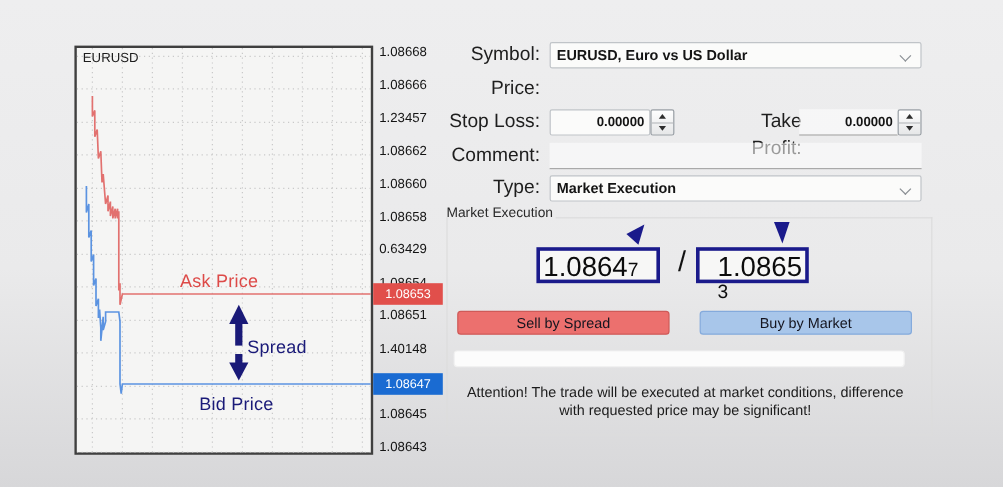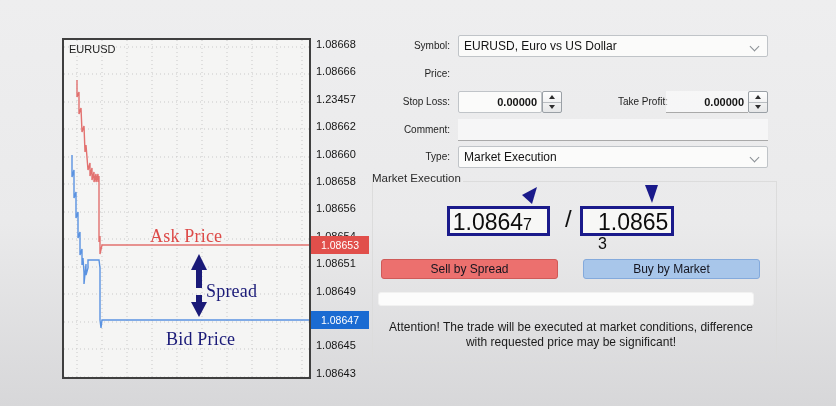--- a/index.html
+++ b/index.html
@@ -5,39 +5,39 @@
   html,body{margin:0;padding:0;}
   body{width:836px;height:406px;overflow:hidden;font-family:"Liberation Sans",sans-serif;}
   #stage{position:relative;width:836px;height:406px;
     background:linear-gradient(180deg,#eeeeef 0%,#eaeaeb 55%,#d7d7d9 100%);}
 
   
   #plot{position:absolute;left:62px;top:38px;width:245px;height:337px;
     background:#f5f5f4;border:2px solid #3f3f3f;}
   #plot svg{position:absolute;left:0;top:0;}
   .chart-symbol{position:absolute;left:5px;top:3px;font-size:11px;color:#1d1d1d;}
-  .annot{position:absolute;font-size:18px;letter-spacing:.2px;font-family:Liberation Serif, serif;}
+  .annot{position:absolute;font-size:15px;letter-spacing:.2px;}
   .annot.ask{left:150px;top:226px;color:#dd4a48;}
   .annot.spread{left:206px;top:281px;color:#1a1a78;}
   .annot.bid{left:166px;top:329px;color:#1a1a78;}
   #y-axis{position:absolute;left:316px;top:38px;height:341px;width:54px;
     display:flex;flex-direction:column;justify-content:space-between;
     font-size:11px;color:#141414;}
   #y-axis span{display:block;line-height:12px;}
   .price-tag{position:absolute;left:311px;width:58px;height:18px;
     display:flex;align-items:center;justify-content:center;
     font-size:10.5px;color:#fff;}
   .price-tag.askp{top:236px;background:#e14f4b;}
   .price-tag.bidp{top:311px;background:#1a6bd2;}
 
   
-  .flabel{position:absolute;width:80px;text-align:right;font-size:10px;
+  .flabel{position:absolute;width:80px;text-align:right;font-size:16px;
     color:#1e1e1e;line-height:22px;left:370px;}
   .field{position:absolute;height:20px;background:#fbfbfa;border:1px solid #c0c4c8;
-    border-radius:2px;font-size:12px;font-weight:normal;color:#141414;
+    border-radius:2px;font-size:12px;font-weight:bold;color:#141414;
     display:flex;align-items:center;padding:0 5px;box-sizing:border-box;height:22px;}
   .chev{position:absolute;right:9px;top:7px;width:6px;height:6px;
     border-right:1.5px solid #8a8f94;border-bottom:1.5px solid #8a8f94;
     transform:rotate(45deg);}
   input.numfield{position:absolute;height:22px;box-sizing:border-box;font-size:11px;
     font-weight:bold;color:#141414;text-align:right;padding:0 4px;
     font-family:"Liberation Sans",sans-serif;}
   .boxed{background:#fbfbfa;border:1px solid #c0c4c8;border-radius:2px;}
   .underlined{background:rgba(255,255,255,.55);border:none;border-bottom:1px solid #a9a9a9;}
   .spinner{position:absolute;width:20px;height:22px;box-sizing:border-box;
@@ -122,24 +122,24 @@
   <div class="annot spread">Spread</div>
   <div class="annot bid">Bid Price</div>
 
   <div id="y-axis">
       <span>1.08668</span>
       <span>1.08666</span>
       <span>1.23457</span>
       <span>1.08662</span>
       <span>1.08660</span>
       <span>1.08658</span>
-      <span>1.08656</span>
+      <span>0.63429</span>
       <span>1.08654</span>
       <span>1.08651</span>
-      <span>1.08649</span>
+      <span>1.40148</span>
       <span>1.08647</span>
       <span>1.08645</span>
       <span>1.08643</span>
     </div>
   <div class="price-tag askp">1.08653</div>
   <div class="price-tag bidp">1.08647</div>
 
   <div class="flabel" style="top:35px;">Symbol:</div>
   <div class="field" style="left:458px;top:35px;width:310px;">
     <span>EURUSD, Euro vs US Dollar</span>

